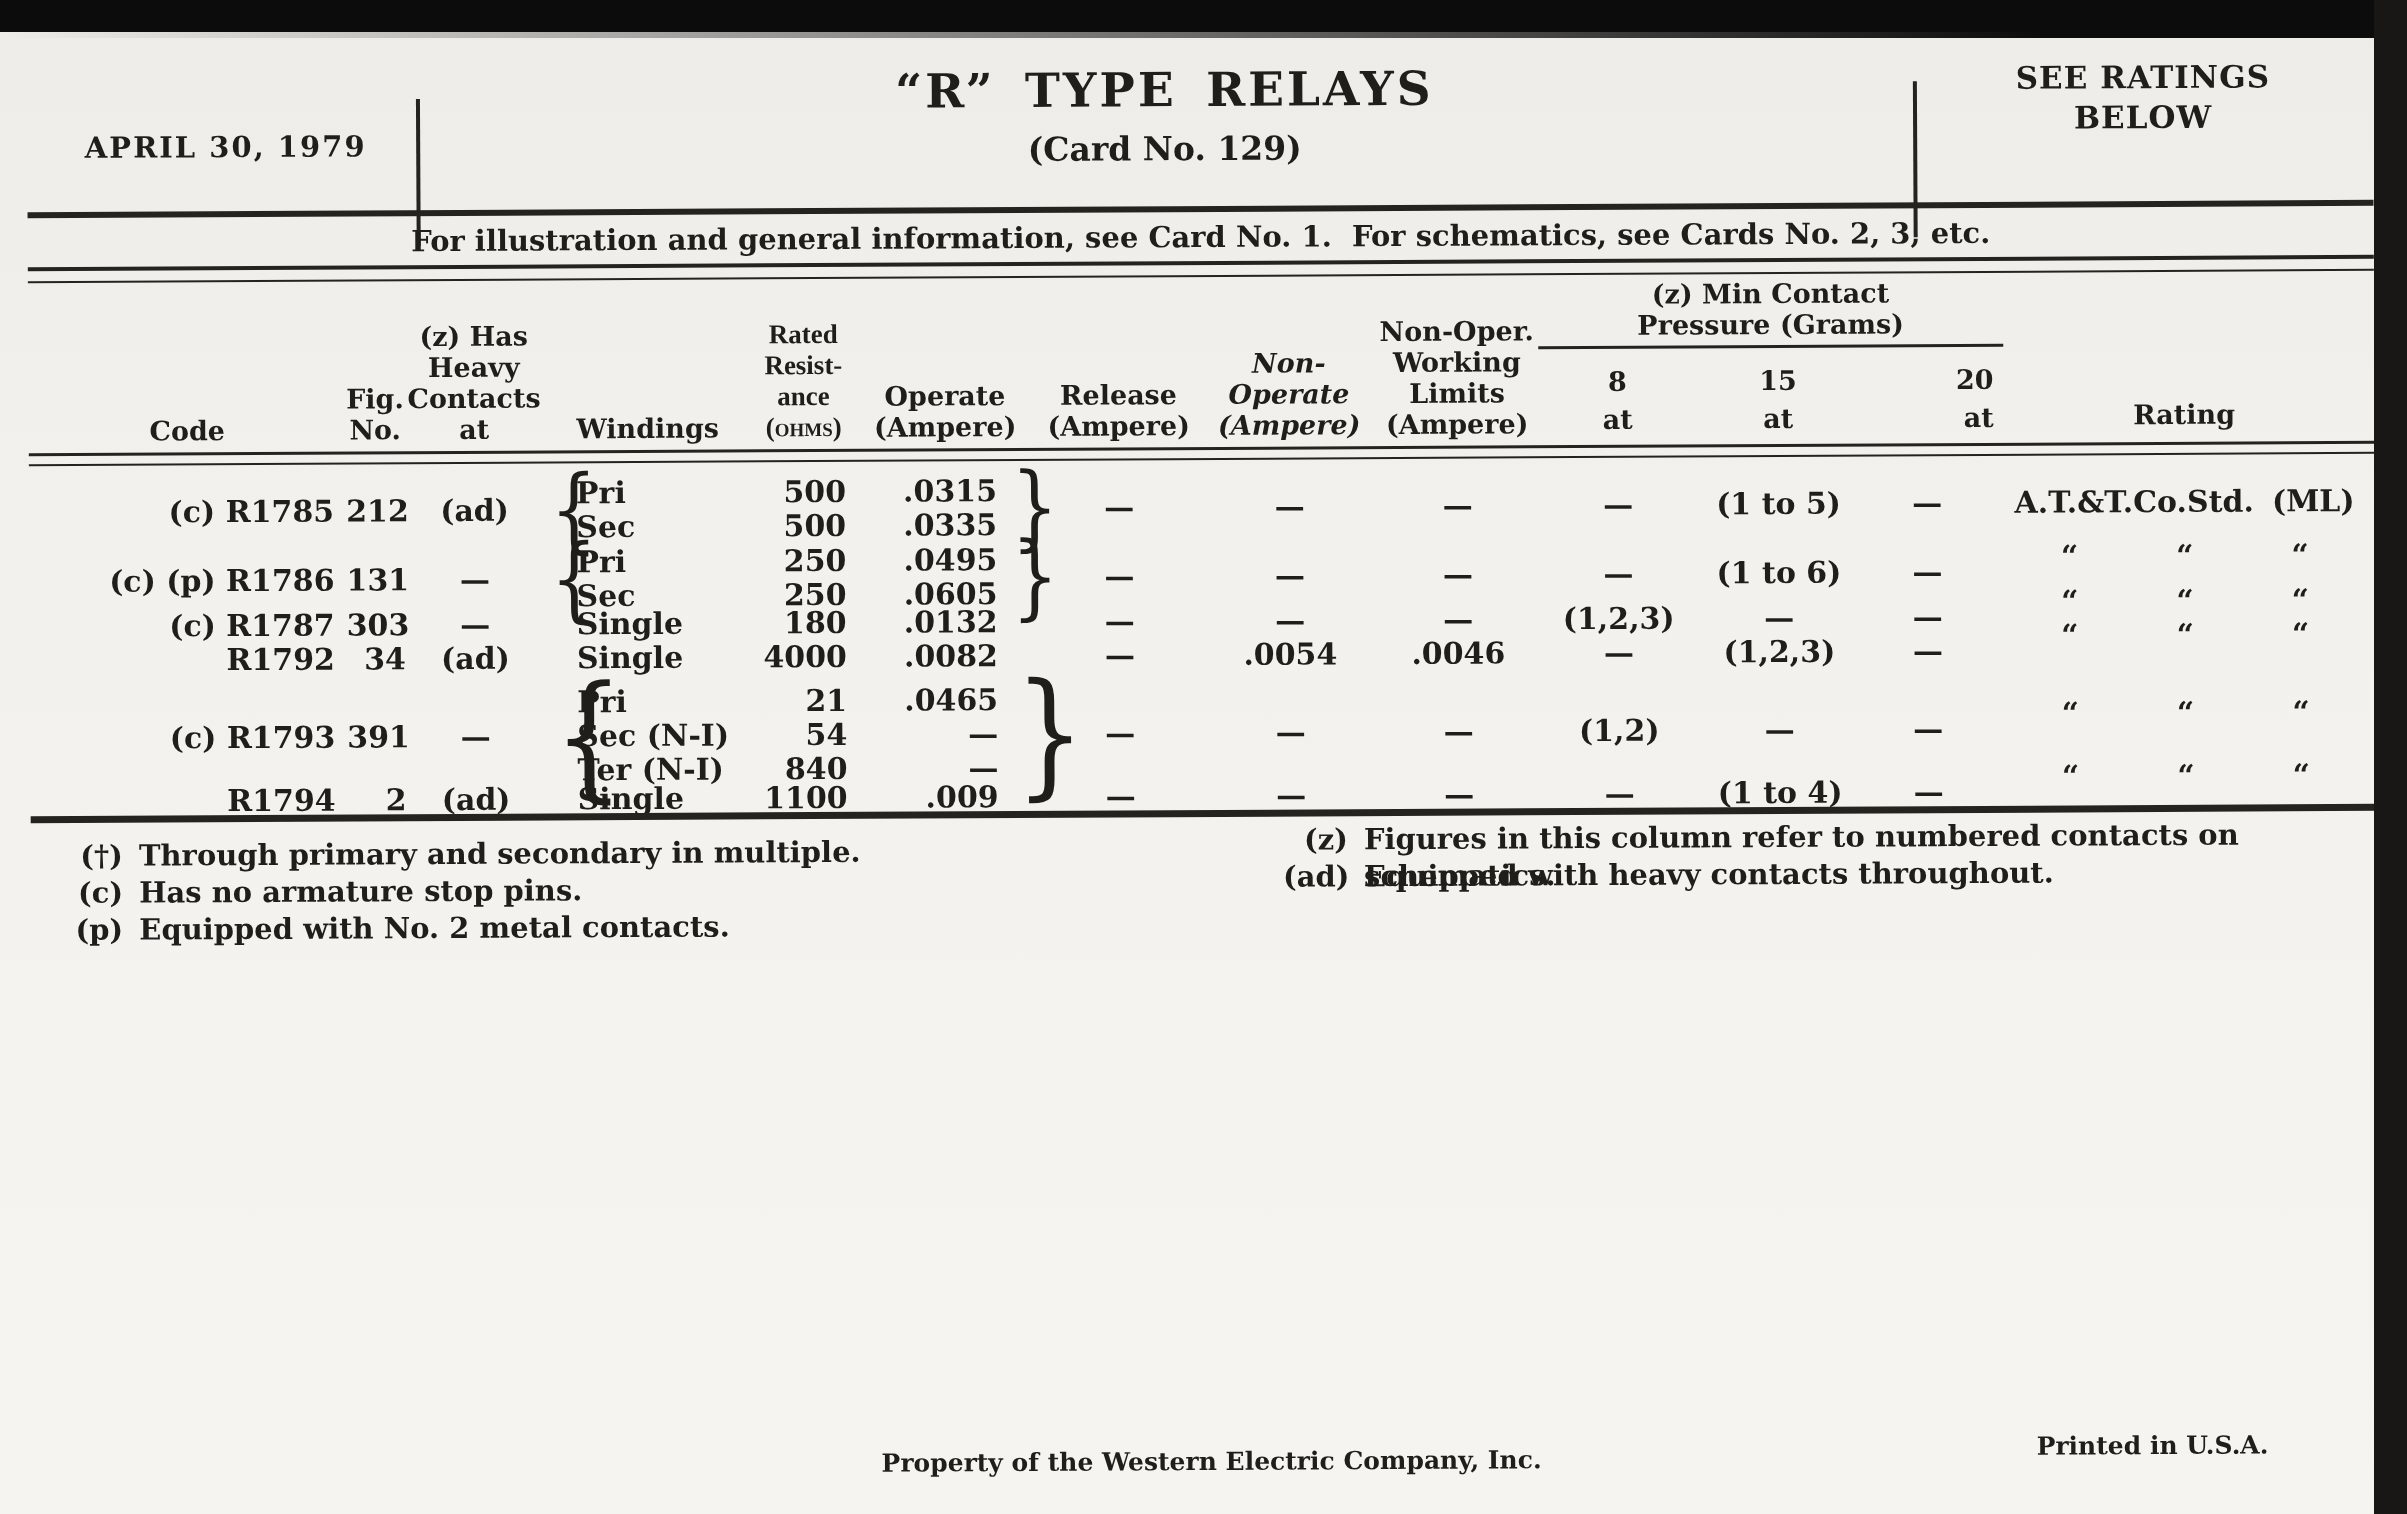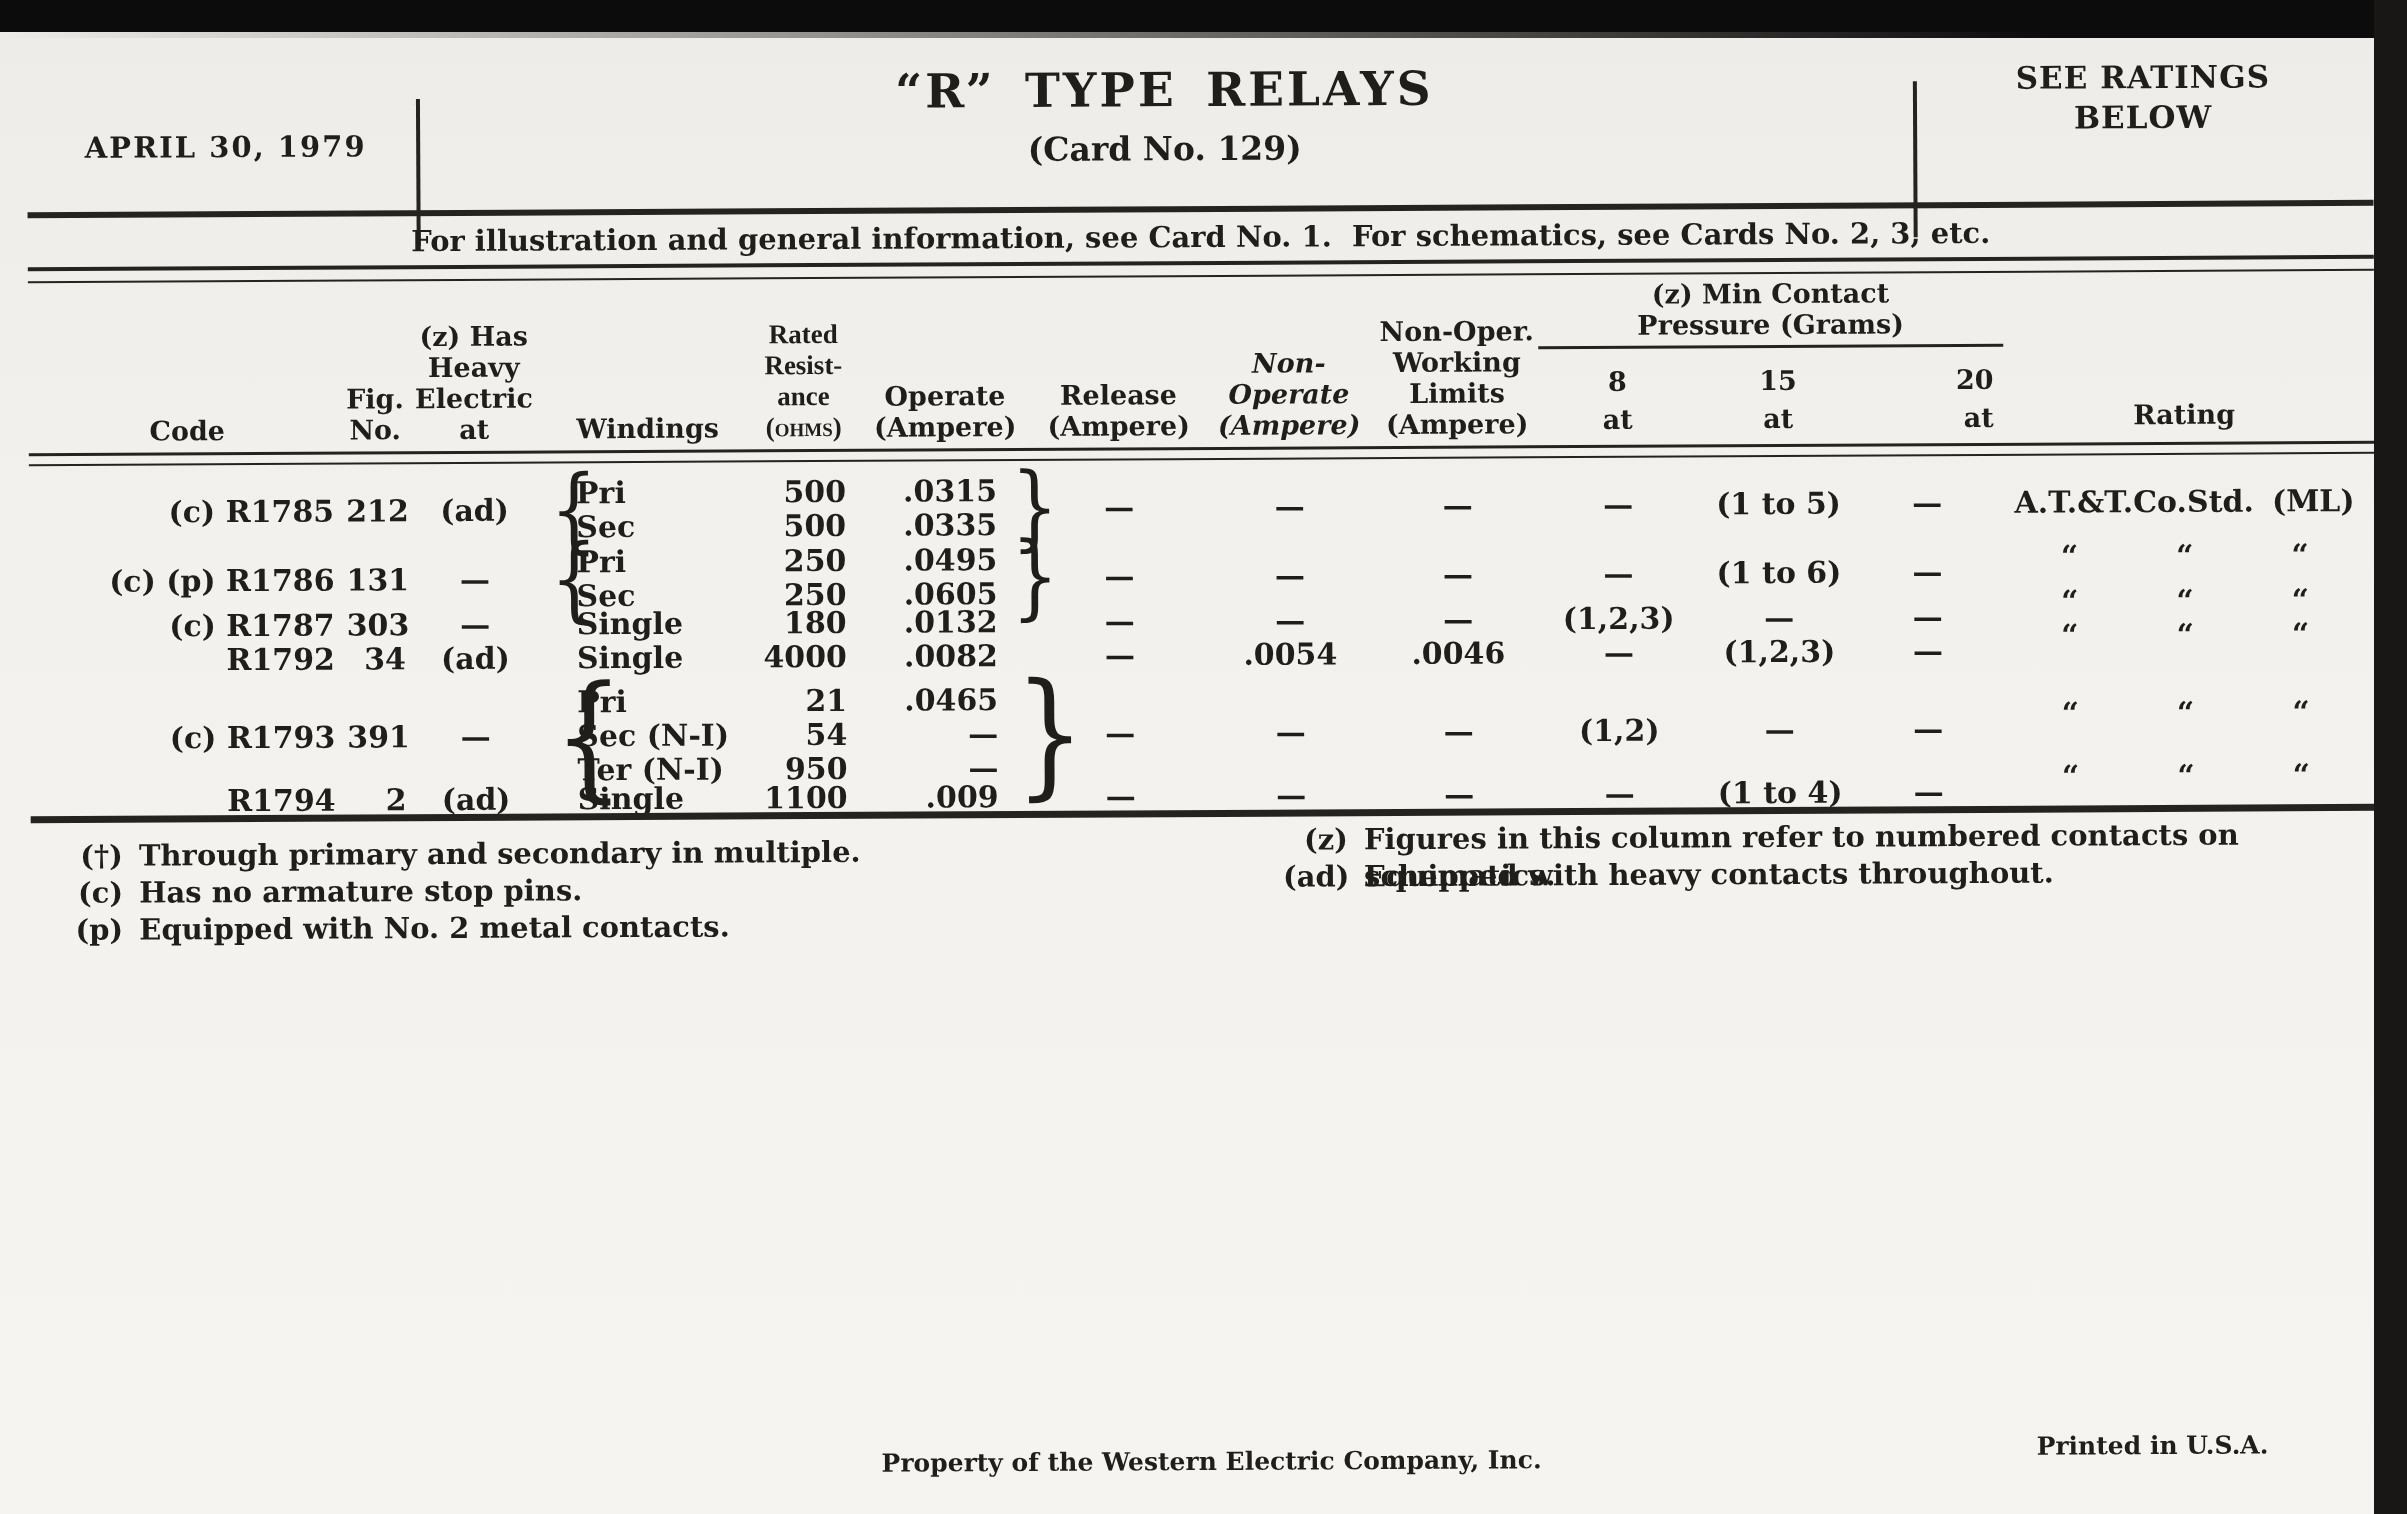--- a/index.html
+++ b/index.html
@@ -117,21 +117,21 @@
 
     <div class="infoline">For illustration and general information, see Card No. 1.  For schematics, see Cards No. 2, 3, etc.</div>
     <div class="dbl-rule-top"></div>
 
     <div class="thead grid">
       <div class="h code">Code</div>
       <div class="h fig">Fig.
 No.</div>
       <div class="h contacts">(z) Has
 Heavy
-Electric
+Contacts
 at</div>
       <div class="h windings">Windings</div>
       <div class="h resistance"><span>Rated
 Resist-
 ance</span>
 <span class="smallcaps">(ohms)</span></div>
       <div class="h operate">Operate
 (Ampere)</div>
       <div class="h release">Release
 (Ampere)</div>
@@ -285,21 +285,21 @@
         <div class="c">—</div>
         <div class="c brace-cell"><span class="brc b3">{</span></div>
         <div class="c wname">
           <div class="ln">Pri</div>
           <div class="ln">Sec (N-I)</div>
           <div class="ln">Ter (N-I)</div>
         </div>
         <div class="c res">
           <div class="ln">21</div>
           <div class="ln">54</div>
-          <div class="ln">950</div>
+          <div class="ln">840</div>
         </div>
         <div class="c op">
           <div class="ln">.0465</div>
           <div class="ln">—</div>
           <div class="ln">—</div>
         </div>
         <div class="c brace-cell"><span class="brc b3">}</span></div>
         <div class="c">—</div>
         <div class="c">—</div>
         <div class="c">—</div>

